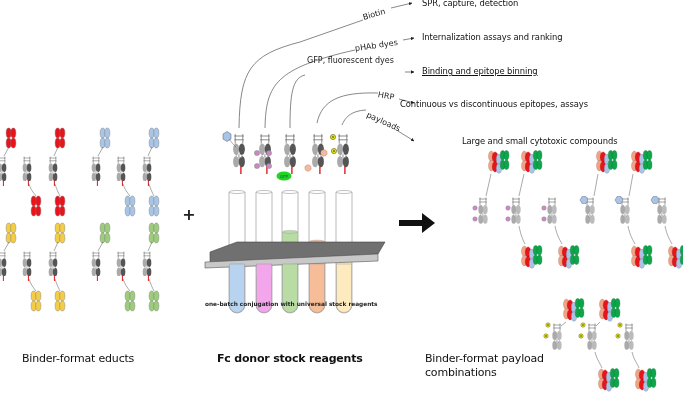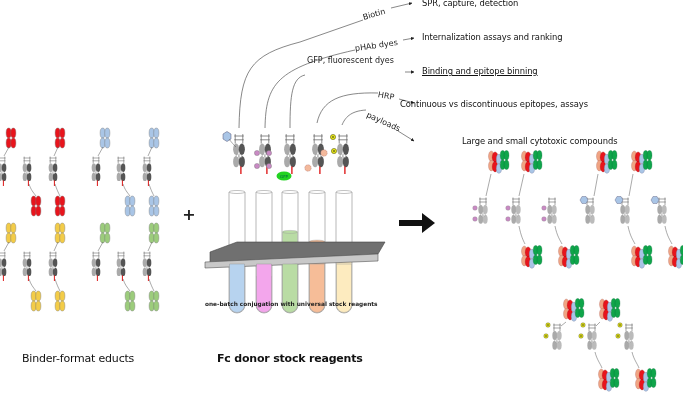--- a/index.html
+++ b/index.html
@@ -652,13 +652,15 @@
 <div class="lbl app" style="left:422px;top:32px;">Internalization assays and ranking</div>
 <div class="lbl app" style="left:422px;top:66px;text-decoration:underline;">Binding and epitope binning</div>
 <div class="lbl app" style="left:400px;top:99px;">Continuous vs discontinuous epitopes, assays</div>
 <div class="lbl app" style="left:422px;top:136px;padding-left:40px;">Large and small cytotoxic compounds</div>
 
 <div class="lbl note" style="left:205px;top:301px;">one-batch conjugation with universal stock reagents</div>
 
 <div class="lbl caption" style="left:22px;top:352px;">Binder-format educts</div>
 <div class="lbl caption" style="left:217px;top:352px;font-weight:bold;">Fc donor stock reagents</div>
 <div class="lbl caption" style="left:425px;top:352px;">
+  <div>Binder-format payload</div>
+  <div>combinations</div>
 </div>
 
 </body></html>

